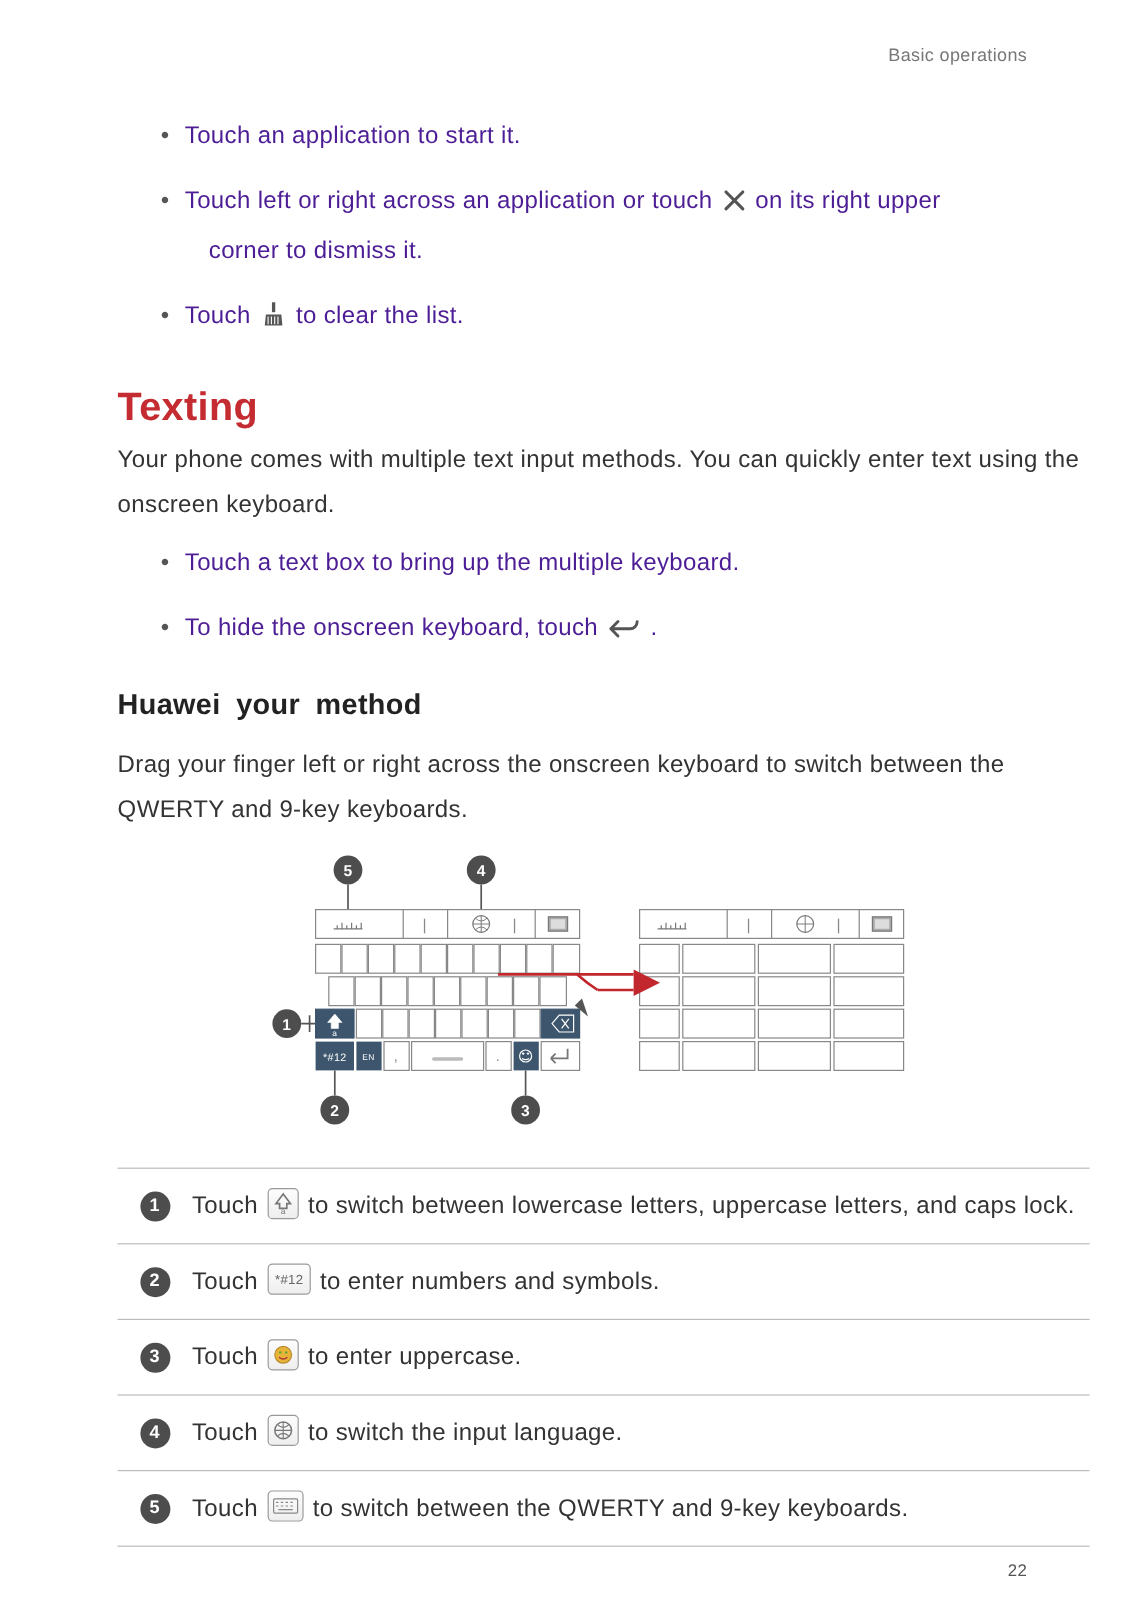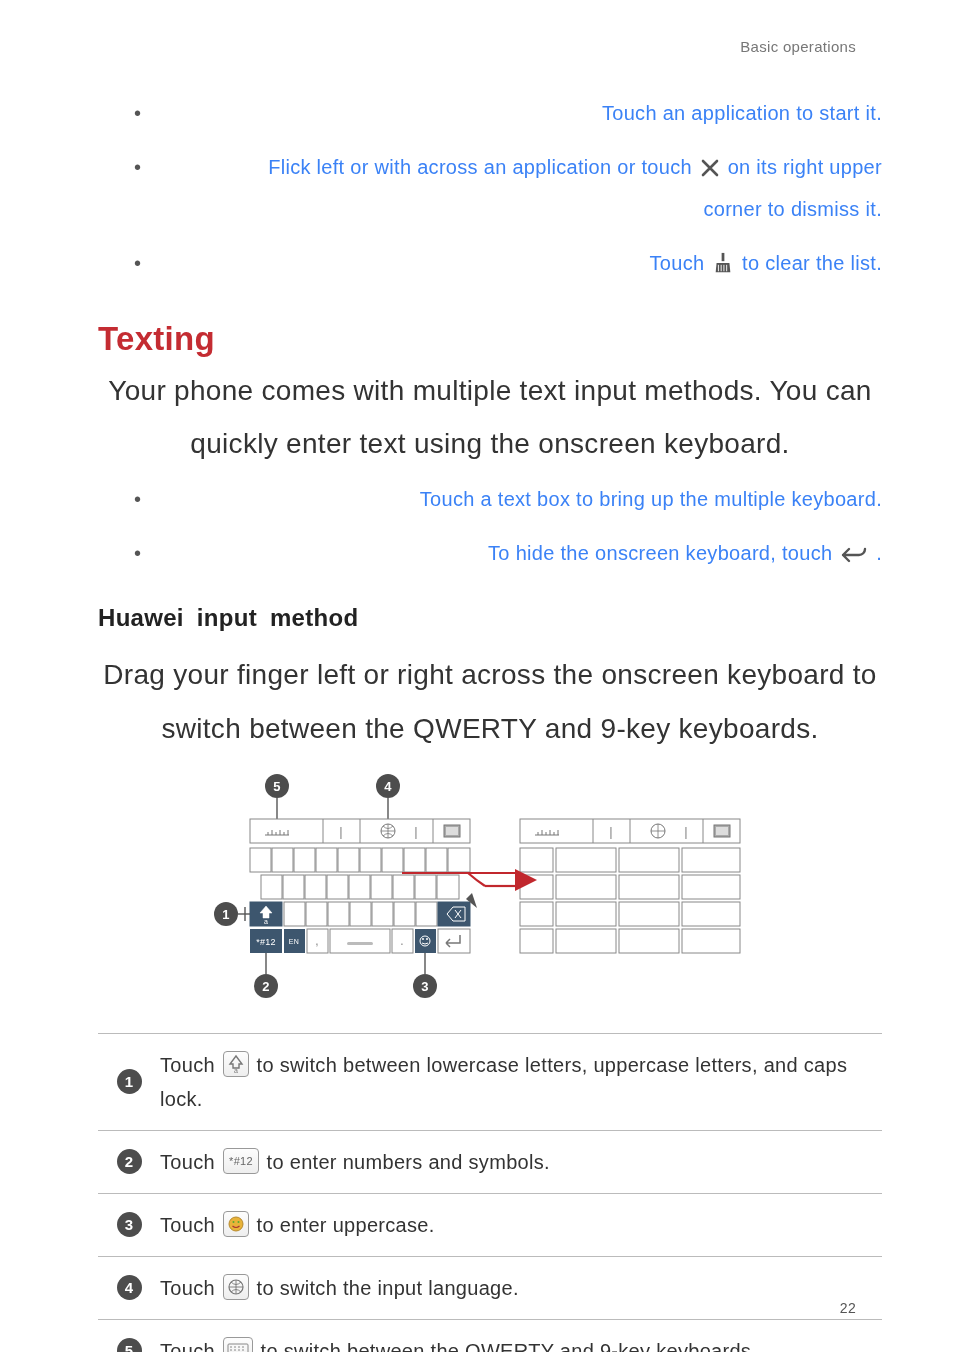--- a/index.html
+++ b/index.html
@@ -11,35 +11,34 @@
     background: #fff;
     font-family: "Segoe UI", "Helvetica Neue", Arial, sans-serif;
     color: #333;
     letter-spacing: 0.3px;
   }
   .page {
     position: relative;
     box-sizing: border-box;
     width: 954px;
     height: 1352px;
-    padding: 40px 72px 40px 98px;
+    padding: 40px 46px 40px 98px;
   }
   .header-right {
     position: absolute;
     top: 38px;
     right: 98px;
     font-size: 15px;
     color: #777;
   }
   .bullet-list {
     margin: 54px 0 0 36px;
     font-size: 20px;
     line-height: 1.9;
-    color: #3b82f6;
-    text-align: right;
+    color: #4c1d95;
   }
   .bullet-list .li {
     position: relative;
     padding-left: 20px;
     margin-bottom: 16px;
   }
   .bullet-list .li::before {
     content: "•";
     position: absolute;
     left: 0;
@@ -51,25 +50,24 @@
     margin-left: 20px;
     display: block;
   }
   h2.texting {
     color: #c42c32;
     font-size: 33px;
     font-weight: bold;
     margin: 34px 0 6px 0;
   }
   .body-p {
-    font-size: 28px;
+    font-size: 20px;
     line-height: 1.9;
     color: #333;
     margin: 0 0 10px 0;
-    text-align: center;
   }
   h3.huawei {
     font-size: 24px;
     font-weight: bold;
     color: #222;
     margin: 28px 0 16px 0;
     word-spacing: 6px;
   }
   .inline-icon {
     display: inline-block;
@@ -145,21 +143,21 @@
 
 <div class="page">
 
   <div class="header-right">Basic operations</div>
 
   <div class="bullet-list">
     <div class="li">
       <span>Touch an application to start it.</span>
     </div>
     <div class="li">
-      <span>Flick left or with across an application or touch </span>
+      <span>Touch left or right across an application or touch </span>
       <span class="inline-icon">
         <svg width="20" height="20" viewBox="0 0 20 20">
             <path d="M3 3 L17 17 M17 3 L3 17" stroke="#555" stroke-width="2.6" stroke-linecap="round" fill="none"></path>
           </svg>
       </span>
       <span> on its right upper</span>
       <span class="indent">corner to dismiss it.</span>
     </div>
     <div class="li">
       <span>Touch </span>
@@ -185,21 +183,21 @@
       <span>To hide the onscreen keyboard, touch </span>
       <span class="inline-icon">
         <svg width="28" height="18" viewBox="0 0 28 18">
             <path d="M9 3 L3 9 L9 15 M3 9 H19 A6 6 0 0 0 25 3" fill="none" stroke="#555" stroke-width="2.4" stroke-linecap="round" stroke-linejoin="round"></path>
           </svg>
       </span>
       <span>.</span>
     </div>
   </div>
 
-  <h3 class="huawei">Huawei  input  method</h3>
+  <h3 class="huawei">Huawei  your  method</h3>
   <p class="body-p">Drag your finger left or right across the onscreen keyboard to switch between the QWERTY and 9-key keyboards.</p>
 
   <div class="diagram">
     <svg width="560" height="232" viewBox="0 0 560 232">
 
       <circle cx="67" cy="13" r="12" fill="#4d4d4d"></circle>
         <text x="67" y="18" text-anchor="middle" fill="#fff" font-size="13" font-weight="bold">5</text>
       <circle cx="178" cy="13" r="12" fill="#4d4d4d"></circle>
         <text x="178" y="18" text-anchor="middle" fill="#fff" font-size="13" font-weight="bold">4</text>
       <line x1="67" y1="25" x2="67" y2="46" stroke="#555" stroke-width="1.4"></line>

